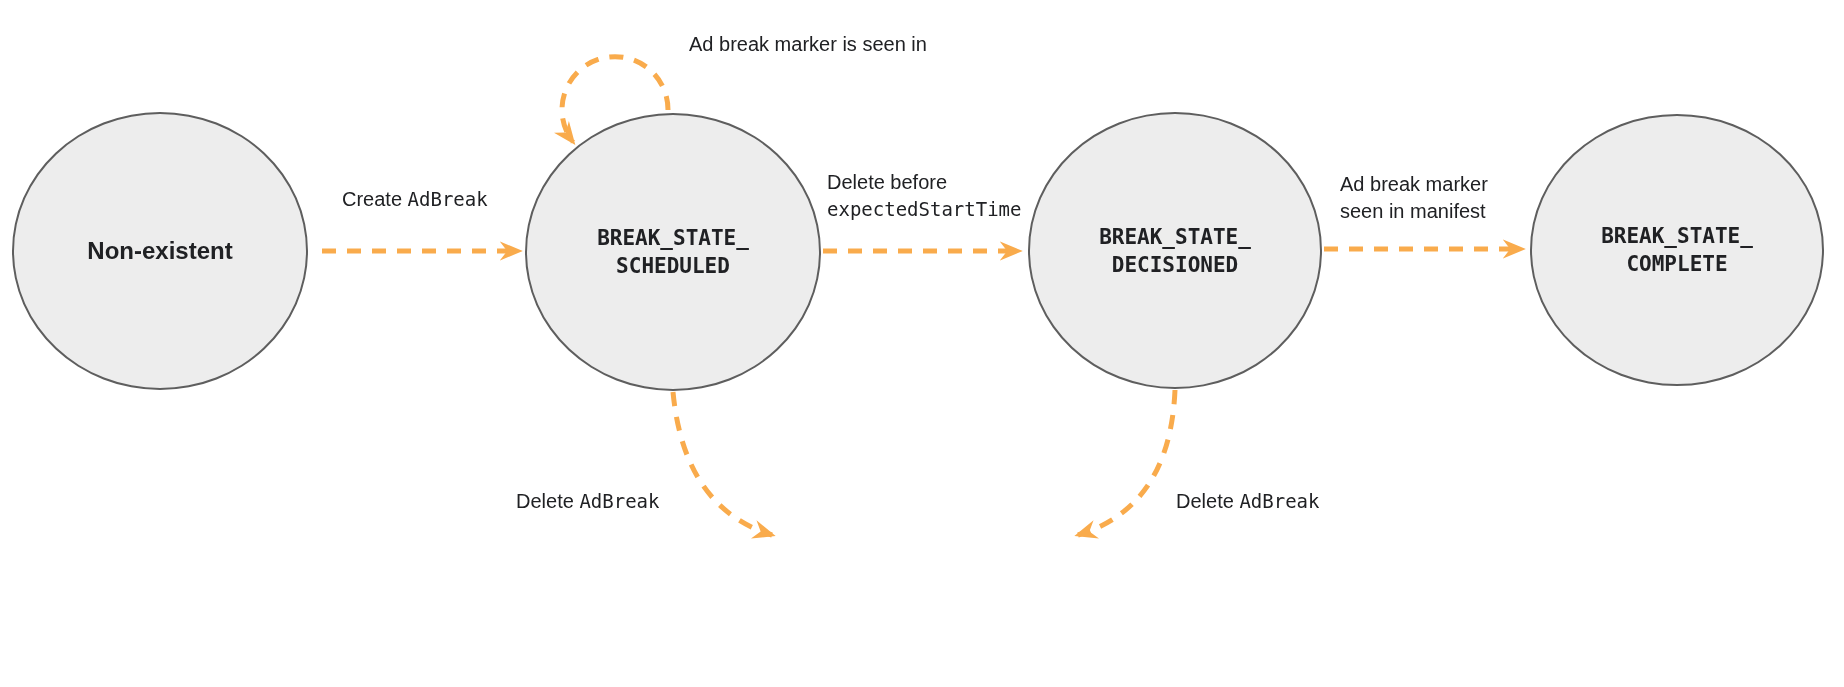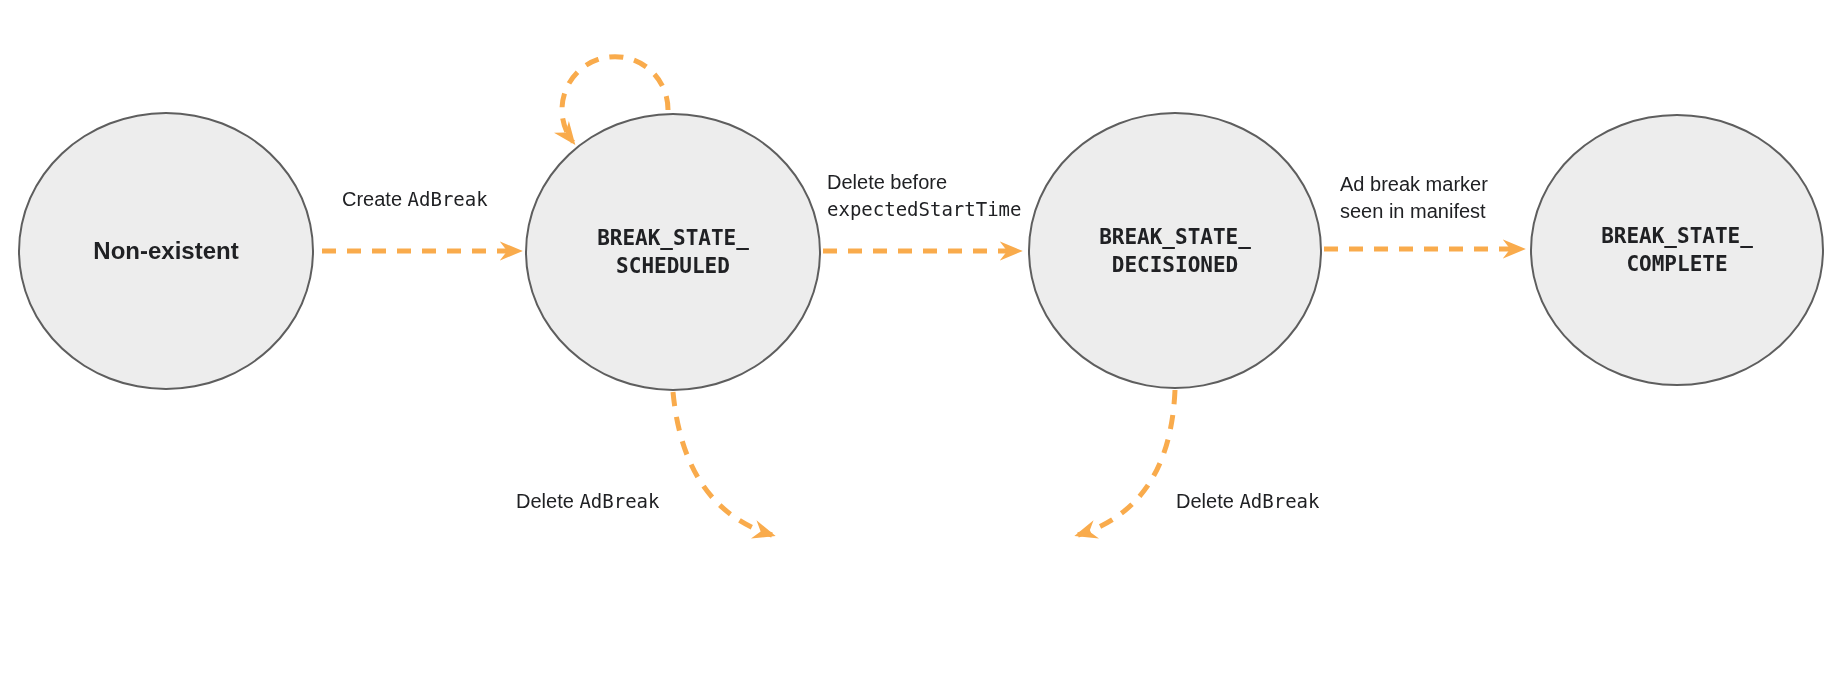--- a/index.html
+++ b/index.html
@@ -71,21 +71,21 @@
     font-size: 20px;
     line-height: 26px;
     color: var(--text);
     white-space: nowrap;
   }
   .edge-label .code {
     font-family: "DejaVu Sans Mono", monospace;
     font-size: 19px;
   }
 
-  #node-non-existent { left: 18px;   top: 112px; width: 296px; height: 278px; }
+  #node-non-existent { left: 12px;   top: 112px; width: 296px; height: 278px; }
   #node-scheduled    { left: 525px;  top: 113px; width: 296px; height: 278px; }
   #node-decisioned   { left: 1028px; top: 112px; width: 294px; height: 277px; }
   #node-complete     { left: 1530px; top: 114px; width: 294px; height: 272px; }
   #node-deleted      { left: 778px;  top: 405px; width: 294px; height: 280px; }
 
   #label-create        { left: 342px;  top: 186px; }
   #label-self-loop     { left: 689px;  top: 31px;  }
   #label-to-decisioned { left: 827px;  top: 169px; line-height: 27px; }
   #label-to-complete   { left: 1340px; top: 171px; line-height: 27px; }
   #label-delete-left   { left: 516px;  top: 488px; }
@@ -128,20 +128,21 @@
     <div class="label-mono">BREAK_STATE_</div>
     <div class="label-mono">COMPLETE</div>
   </div>
 
 
   <div class="edge-label" id="label-create">
     <span>Create </span><span class="code">AdBreak</span>
   </div>
 
   <div class="edge-label" id="label-self-loop">
+    <div>Ad break marker is seen in</div>
   </div>
 
   <div class="edge-label" id="label-to-decisioned">
     <div>Delete before</div>
     <div class="code">expectedStartTime</div>
   </div>
 
   <div class="edge-label" id="label-to-complete">
     <div>Ad break marker</div>
     <div>seen in manifest</div>

